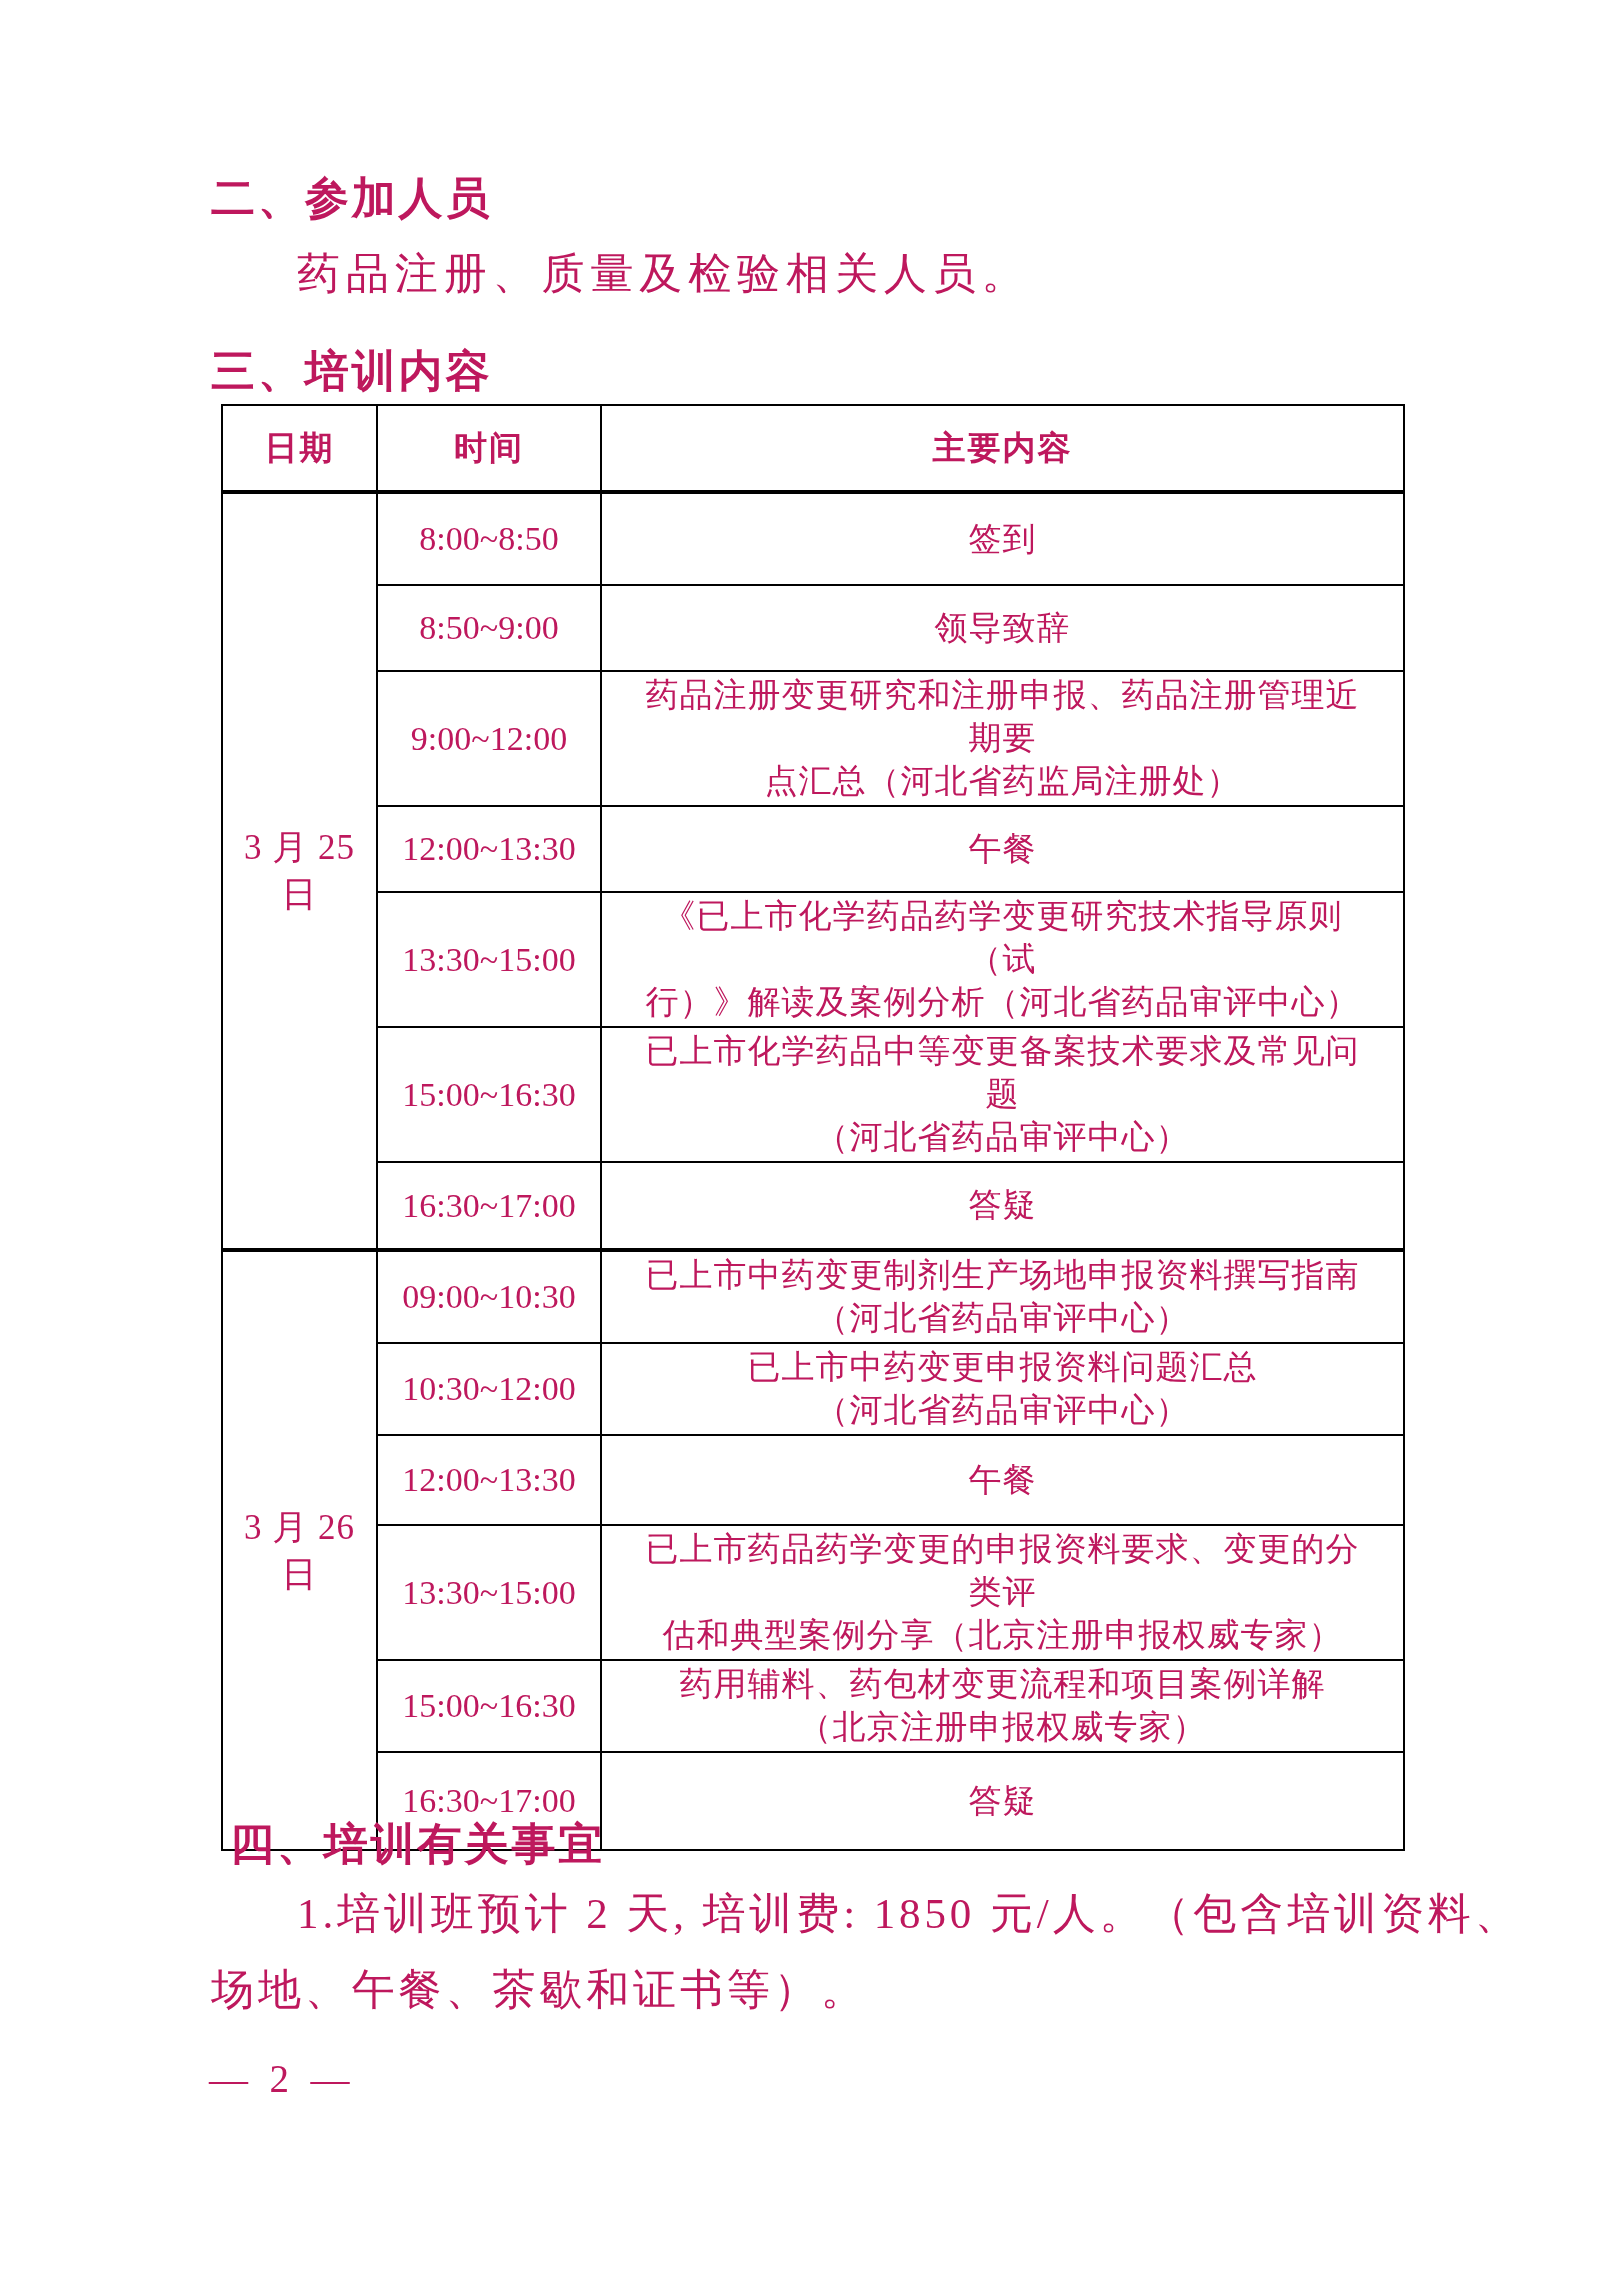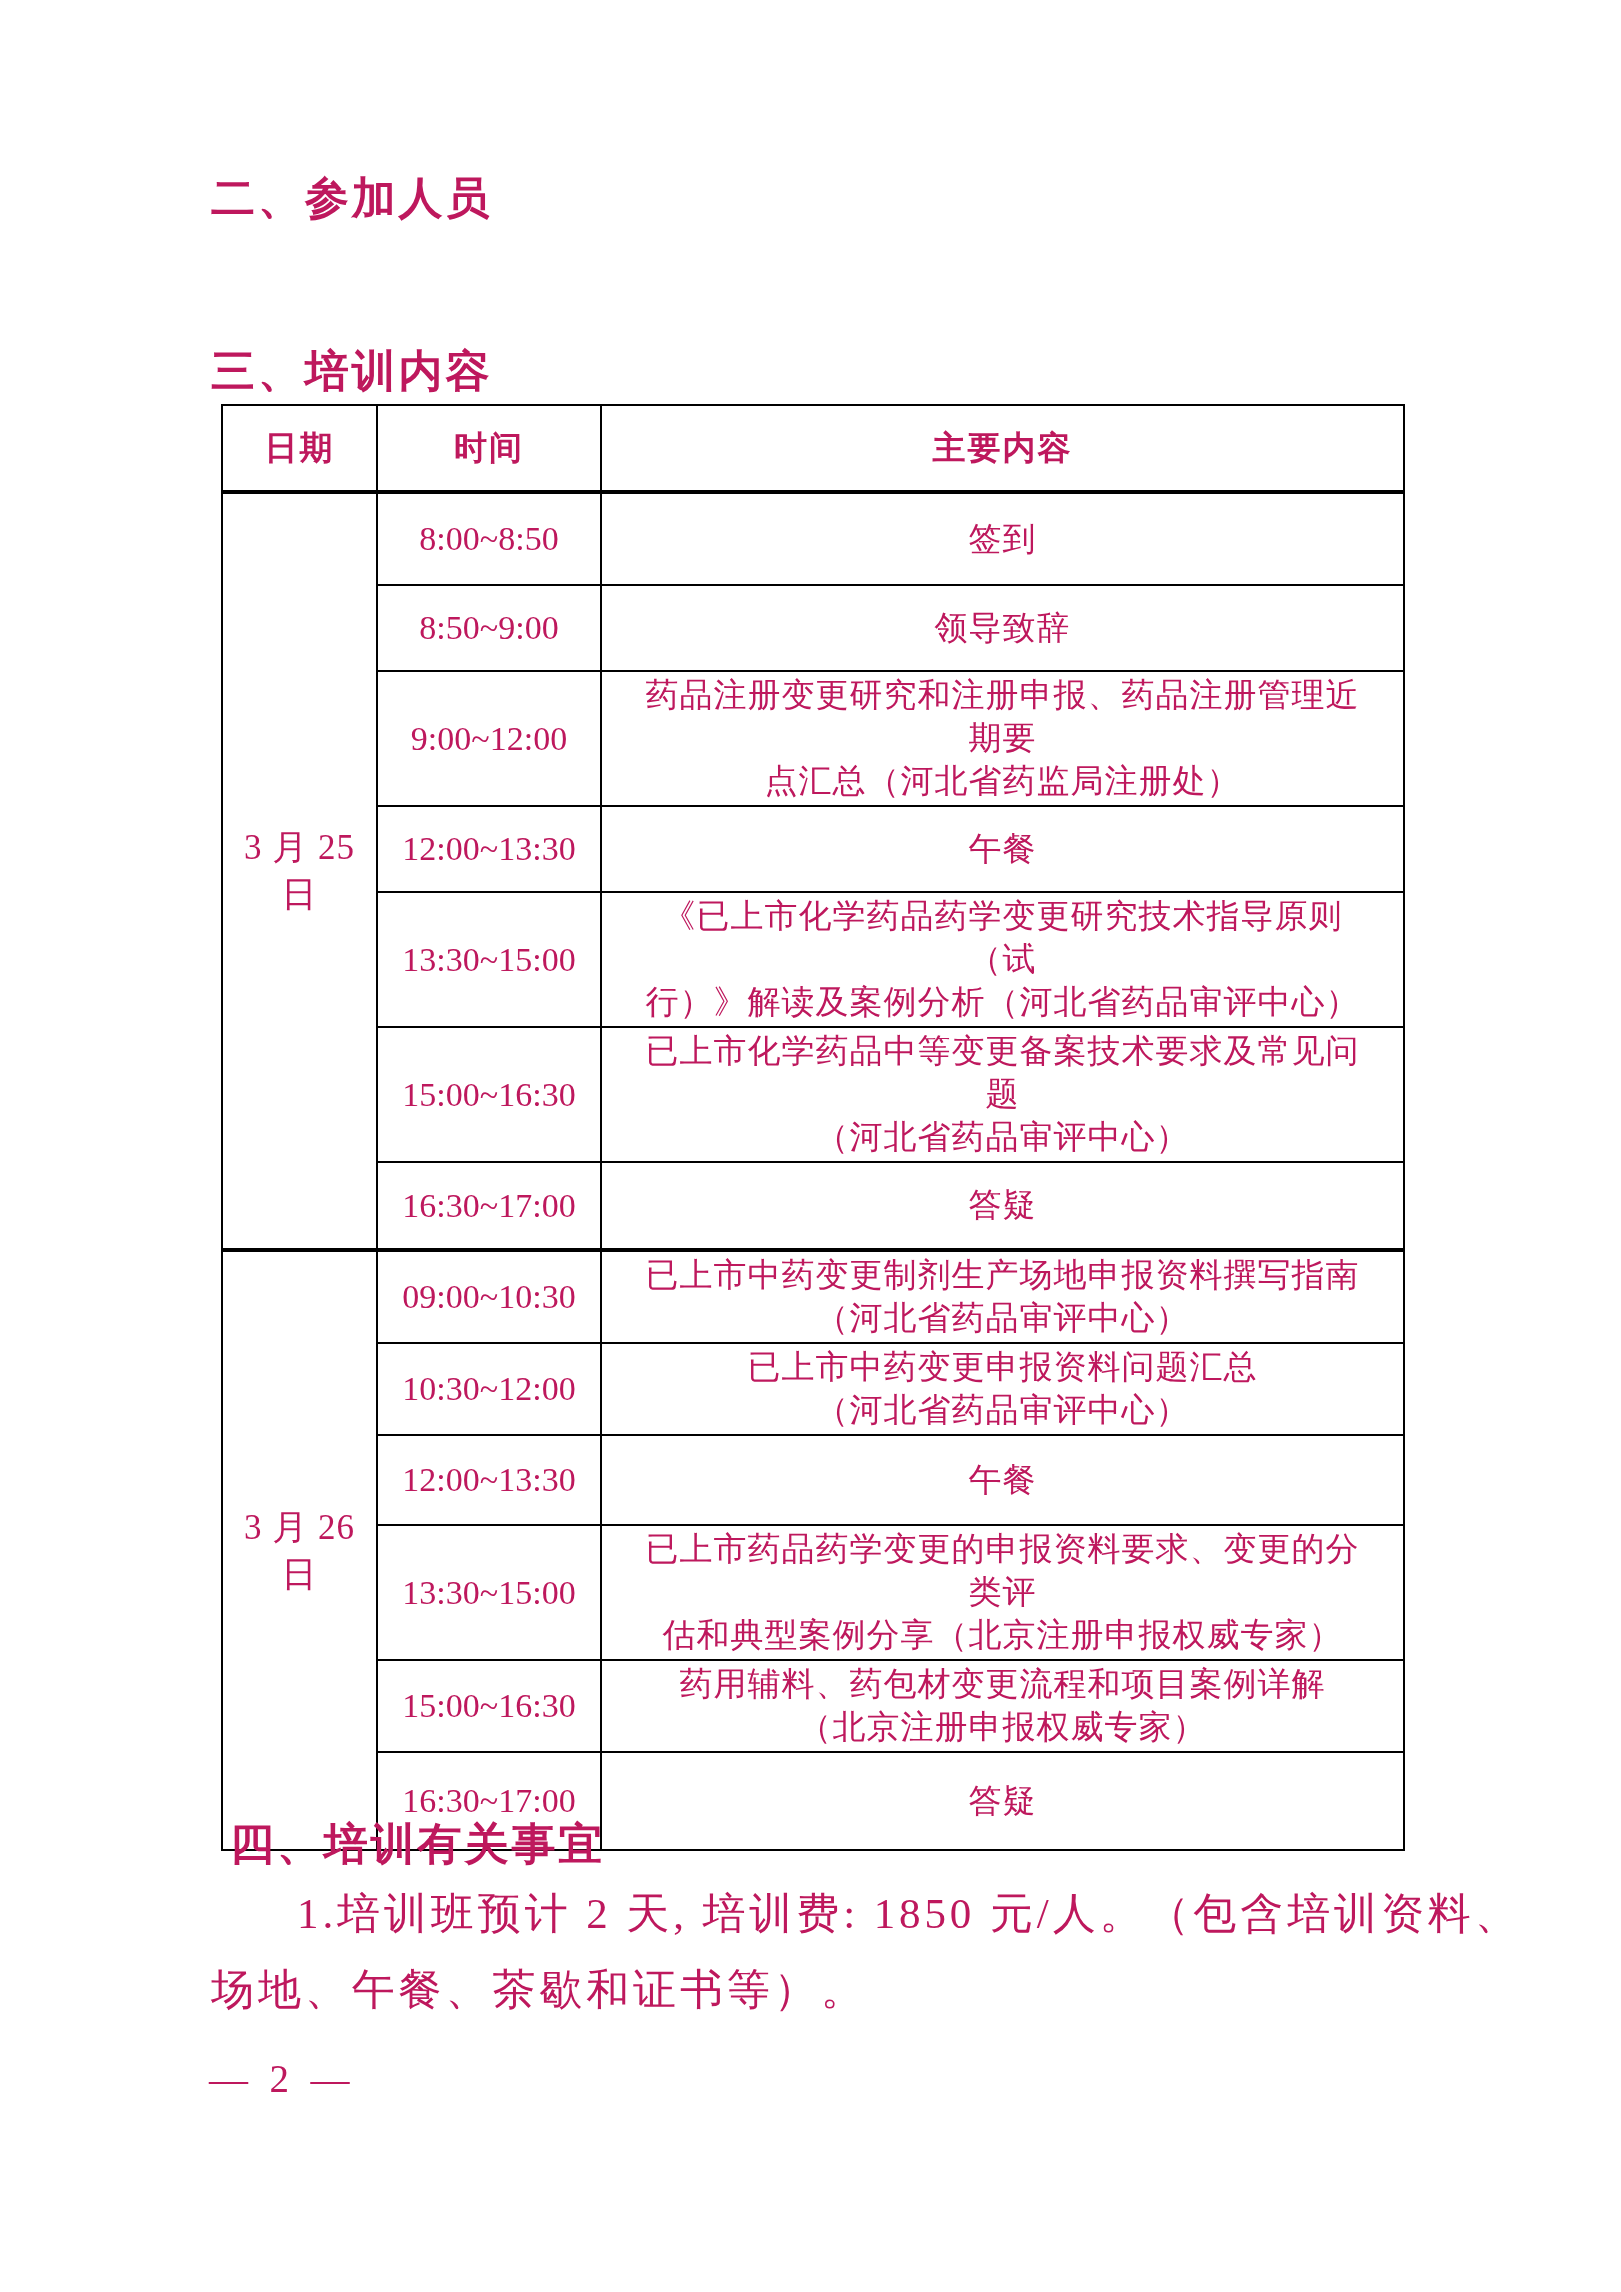--- a/index.html
+++ b/index.html
@@ -93,20 +93,21 @@
     font-size:39px;letter-spacing:5.9px;white-space:nowrap;
   }
 </style>
 </head>
 <body>
 
 <div class="page">
 
   <div id="heading-2" class="heading">二、参加人员</div>
 
+  <div id="para-participants">药品注册、质量及检验相关人员。</div>
 
   <div id="heading-3" class="heading">三、培训内容</div>
 
   <div class="sched-wrap">
     <table class="sched">
       <colgroup>
         <col style="width:155px">
         <col style="width:224px">
         <col style="width:803px">
       </colgroup>

